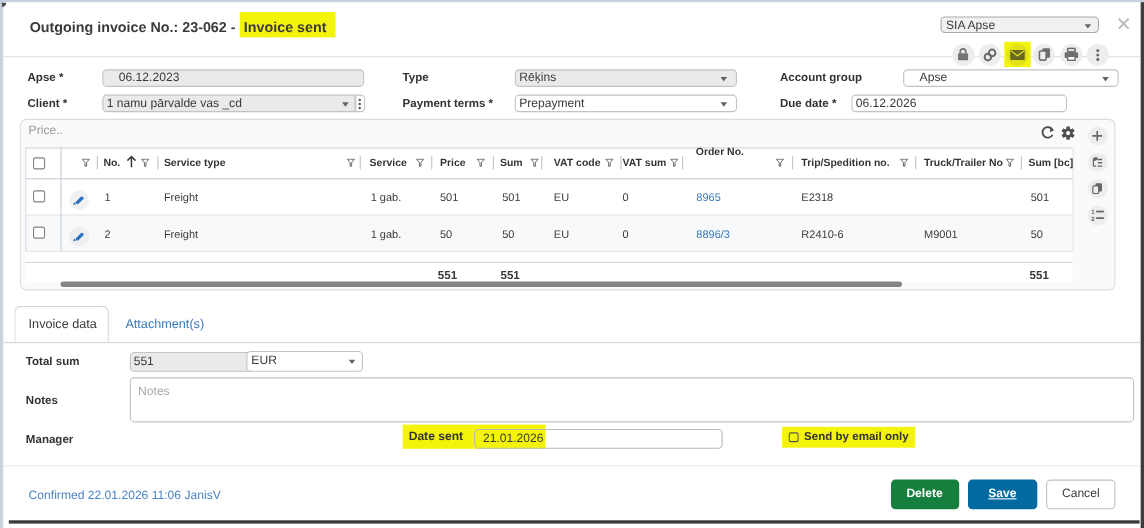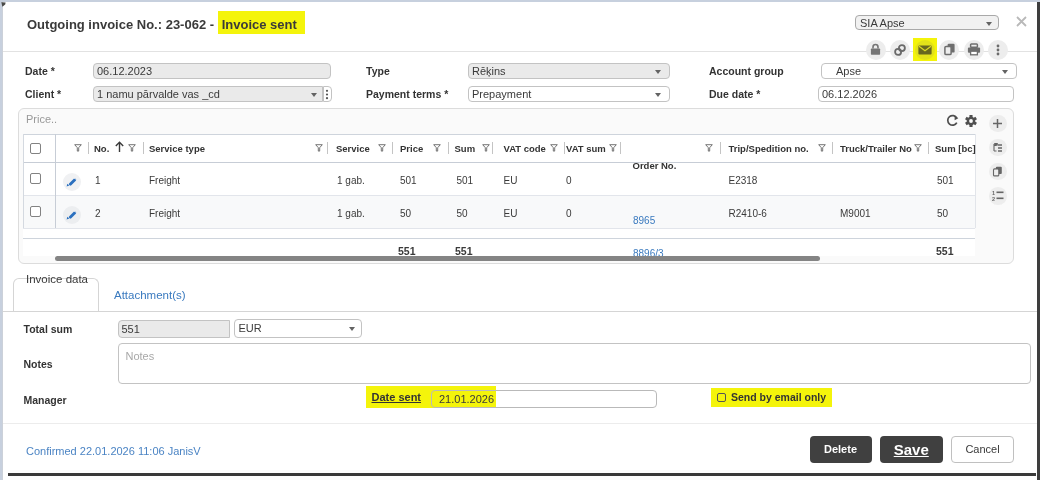--- a/index.html
+++ b/index.html
@@ -12,21 +12,21 @@
   .lbl { font-size:10.5px; font-weight:bold; color:#333; white-space:nowrap; }
   .txt { font-size:11px; color:#3a3a3a; white-space:nowrap; }
   .inp { border:1px solid #c3c3c3; border-radius:4px; background:#fff; font-size:11px; color:#3a3a3a; }
   .inp.gray { background:#eaeaea; }
   .arrow { position:absolute; width:0; height:0; border-left:3.5px solid transparent; border-right:3.5px solid transparent; border-top:4px solid #636363; }
   .cb { position:absolute; border:1.5px solid #828282; border-radius:2px; background:#fff; width:11px; height:11px; }
   .circle { position:absolute; background:#ededed; border-radius:50%; display:flex; align-items:center; justify-content:center; }
   .colsep { position:absolute; width:1px; height:12px; background:#c4c4c4; top:142px; }
   .hd { position:absolute; font-size:9.5px; font-weight:bold; color:#333; white-space:nowrap; }
   .cell { position:absolute; font-size:10px; color:#3a3a3a; white-space:nowrap; }
-  .blue { color:#3a7abf;margin-top:40px; }
+  .blue { color:#3a7abf; }
   .hline { position:absolute; height:1px; }
 </style>
 </head>
 <body>
 <div id="stage">
   <div id="dialog" class="abs"></div>
 
   <div class="abs" style="left:27px; top:16.5px; font-size:13px; font-weight:bold; color:#3a3a3a;">Outgoing invoice No.: 23-062 - <span style="background:#f4f40b; padding:6px 8px 2px 4px;">Invoice sent</span></div>
 
   <div class="abs inp" style="left:855px; top:15px; width:144px; height:15px; background:#f1f1f1; border-color:#a9a9a9;">
@@ -73,23 +73,23 @@
       </svg>
   </div>
   <div class="circle" style="left:988.3px; top:39.5px; width:20px; height:20px;">
     <svg width="4" height="12" viewBox="0 0 4 12">
         <circle cx="2" cy="2" r="1.4" fill="#6b6b6b"></circle>
         <circle cx="2" cy="6" r="1.4" fill="#6b6b6b"></circle>
         <circle cx="2" cy="10" r="1.4" fill="#6b6b6b"></circle>
       </svg>
   </div>
 
-  <div class="abs lbl" style="left:25px; top:65px;">Date *</div>
+  <div class="abs lbl" style="left:25px; top:65px;">Apse *</div>
   <div class="abs inp gray" style="left:93px; top:62.5px; width:238px; height:16px;">
-      <div class="abs txt" style="left:3px; top:1px;">06.12.2023</div>
+      <div class="abs txt" style="left:14px; top:1px;">06.12.2023</div>
     </div>
   <div class="abs lbl" style="left:366px; top:65px;">Type</div>
   <div class="abs inp gray" style="left:468px; top:62.5px; width:202px; height:16px;">
       <div class="abs txt" style="left:3px; top:1px;">Rēķins</div>
       <div class="arrow" style="right:8px; top:6px;"></div>
     </div>
   <div class="abs lbl" style="left:709px; top:65px;">Account group</div>
   <div class="abs inp" style="left:821px; top:62.5px; width:196px; height:16px;">
       <div class="abs txt" style="left:3px; top:1px;margin-left:11px;">Apse</div>
       <div class="arrow" style="right:8px; top:6px;"></div>
@@ -106,21 +106,21 @@
         <circle cx="2" cy="5.5" r="1.1" fill="#555"></circle>
         <circle cx="2" cy="9.2" r="1.1" fill="#555"></circle>
       </svg>
   </div>
   <div class="abs lbl" style="left:366px; top:88px;">Payment terms *</div>
   <div class="abs inp" style="left:468px; top:85.5px; width:202px; height:16px;">
       <div class="abs txt" style="left:3px; top:1px;">Prepayment</div>
       <div class="arrow" style="right:8px; top:6px;"></div>
     </div>
   <div class="abs lbl" style="left:709px; top:88px;">Due date *</div>
-  <div class="abs inp" style="left:818px; top:85.5px; width:196px; height:16px;">
+  <div class="abs inp" style="left:774px; top:85.5px; width:196px; height:16px;">
       <div class="abs txt" style="left:3px; top:1px;">06.12.2026</div>
     </div>
 
   <div class="abs" style="left:18px; top:107.5px; width:996px; height:156px; background:#fafafa; border:1px solid #dcdcdc; border-radius:6px;"></div>
   <div class="abs" style="left:26px; top:113px; font-size:11px; color:#999;">Price..</div>
 
   <svg class="abs" style="left:946px; top:114px;" width="13" height="13" viewBox="0 0 13 13">
       <path d="M10.8,8.6 A4.8,4.8 0 1 1 10.8,4.1" fill="none" stroke="#4f4f4f" stroke-width="1.7"></path>
       <path d="M8.6,1.6 L12.3,4.3 L8.6,6.2 Z" fill="#4f4f4f"></path>
     </svg>
@@ -182,21 +182,21 @@
   <div class="hd" style="left:503.5px; top:142.5px;">VAT code</div>
   <svg class="abs funnel" style="left:550px; top:144px;" width="8" height="8" viewBox="0 0 8 8">
       <path d="M0.7,0.7 h6.6 l-2.6,3 v3.4 h-1.4 v-3.4 Z" fill="none" stroke="#666" stroke-width="0.9"></path>
     </svg>
   <div class="colsep" style="left:563.5px;"></div>
   <div class="hd" style="left:566px; top:142.5px;">VAT sum</div>
   <svg class="abs funnel" style="left:609px; top:144px;" width="8" height="8" viewBox="0 0 8 8">
       <path d="M0.7,0.7 h6.6 l-2.6,3 v3.4 h-1.4 v-3.4 Z" fill="none" stroke="#666" stroke-width="0.9"></path>
     </svg>
   <div class="colsep" style="left:619.5px;"></div>
-  <div class="hd" style="left:632.5px; top:160px;">Order No.</div>
+  <div class="hd" style="left:632.5px; top:133px;">Order No.</div>
   <svg class="abs funnel" style="left:705px; top:144px;" width="8" height="8" viewBox="0 0 8 8">
       <path d="M0.7,0.7 h6.6 l-2.6,3 v3.4 h-1.4 v-3.4 Z" fill="none" stroke="#666" stroke-width="0.9"></path>
     </svg>
   <div class="colsep" style="left:719.5px;"></div>
   <div class="hd" style="left:728.5px; top:142.5px;">Trip/Spedition no.</div>
   <svg class="abs funnel" style="left:818px; top:144px;" width="8" height="8" viewBox="0 0 8 8">
       <path d="M0.7,0.7 h6.6 l-2.6,3 v3.4 h-1.4 v-3.4 Z" fill="none" stroke="#666" stroke-width="0.9"></path>
     </svg>
   <div class="colsep" style="left:832px;"></div>
   <div class="hd" style="left:840px; top:142.5px;">Truck/Trailer No</div>
@@ -277,53 +277,53 @@
     <svg width="12" height="11" viewBox="0 0 12 11">
         <text x="0" y="4.5" font-size="5.5" font-weight="bold" fill="#666" font-family="Liberation Sans">1</text>
         <text x="0" y="10.5" font-size="5.5" font-weight="bold" fill="#666" font-family="Liberation Sans">2</text>
         <rect x="4.5" y="1.5" width="7" height="1.6" fill="#666"></rect>
         <rect x="4.5" y="7.5" width="7" height="1.6" fill="#666"></rect>
       </svg>
   </div>
 
   <div class="hline" style="left:3px; top:310.5px; width:1034px; background:#d5d5d5;"></div>
   <div class="abs" style="left:13px; top:278px; width:86px; height:33px; background:#fff; border:1px solid #d5d5d5; border-bottom:none; border-radius:6px 6px 0 0;"></div>
-  <div class="abs" style="left:26px; top:273px; font-size:11.5px; color:#3a3a3a;">Invoice data</div>
+  <div class="abs" style="left:26px; top:289px; font-size:11.5px; color:#3a3a3a;">Invoice data</div>
   <div class="abs" style="left:114px; top:289px; font-size:11.5px; color:#3a7abf;">Attachment(s)</div>
 
   <div class="abs lbl" style="left:23.5px; top:322.5px;">Total sum</div>
   <div class="abs inp gray" style="left:117.5px; top:319.5px; width:112px; height:18px; border-radius:4px 0 0 4px;">
       <div class="abs txt" style="left:3px; top:2px;">551</div>
     </div>
-  <div class="abs inp" style="left:234px; top:318.5px; width:128px; height:19px;">
+  <div class="abs inp" style="left:224px; top:318.5px; width:106px; height:19px;">
       <div class="abs txt" style="left:3.5px; top:2.5px;">EUR</div>
       <div class="arrow" style="right:6px; top:7.5px;"></div>
     </div>
 
   <div class="abs lbl" style="left:23.5px; top:358px;">Notes</div>
   <div class="abs inp" style="left:117.5px; top:342.5px; width:913px; height:41px;">
       <div class="abs" style="left:7px; top:6px; font-size:11px; color:#a8a8a8;">Notes</div>
     </div>
 
   <div class="abs lbl" style="left:23.5px; top:393.5px;">Manager</div>
 
   <div class="abs" style="left:366px; top:385.5px; width:130px; height:22.5px; background:#f4f40b;"></div>
-  <div class="abs lbl" style="left:371.5px; top:391px; font-size:11px;text-decoration:underline;">Date sent</div>
+  <div class="abs lbl" style="left:371.5px; top:391px; font-size:11px;">Date sent</div>
   <div class="abs" style="left:431px; top:389.5px; width:226px; height:18px; border:1px solid #b9b9b9; border-radius:4px;">
       <div class="abs txt" style="left:7px; top:2px;">21.01.2026</div>
     </div>
 
   <div class="abs" style="left:711px; top:387.5px; width:121px; height:19px; background:#f4f40b;"></div>
   <div class="abs" style="left:716.5px; top:392.5px; width:9.5px; height:9.5px; border:1px solid #555; border-radius:2px;"></div>
   <div class="abs lbl" style="left:731px; top:391px; font-size:10.5px;">Send by email only</div>
 
   <div class="hline" style="left:3px; top:423px; width:1034px; background:#ececec;"></div>
   <div class="abs" style="left:26px; top:444.5px; font-size:11px; color:#4b84c4;">Confirmed 22.01.2026 11:06 JanisV</div>
-  <div class="abs" style="left:809.5px; top:435.5px; width:62px; height:27px; background:#404040; border-radius:4px; display:flex; align-items:center; justify-content:center; font-size:11px; font-weight:bold; color:#fff;">Delete</div>
-  <div class="abs" style="left:880px; top:435.5px; width:62.5px; height:27px; background:#404040; border-radius:4px; display:flex; align-items:center; justify-content:center; font-size:15px; font-weight:bold; color:#fff;text-decoration:underline;">Save</div>
+  <div class="abs" style="left:809.5px; top:435.5px; width:62px; height:27px; background:#15803d; border-radius:4px; display:flex; align-items:center; justify-content:center; font-size:11px; font-weight:bold; color:#fff;">Delete</div>
+  <div class="abs" style="left:880px; top:435.5px; width:62.5px; height:27px; background:#0369a1; border-radius:4px; display:flex; align-items:center; justify-content:center; font-size:11px; font-weight:bold; color:#fff;text-decoration:underline;">Save</div>
   <div class="abs" style="left:951px; top:435.5px; width:63px; height:27px; background:#fff; border:1px solid #c0c0c0; border-radius:4px; display:flex; align-items:center; justify-content:center; font-size:11px; color:#3a3a3a;">Cancel</div>
 
   <svg class="abs" style="left:0.5px; top:1.5px;" width="6" height="6" viewBox="0 0 6 6">
       <path d="M0.3,0.3 L4.6,0.5 L4.2,2.6 L1.4,4.8 Z" fill="#4a4a48"></path>
     </svg>
   <div id="rightedge" class="abs"></div>
   <div id="bottombar" class="abs"></div>
 </div>
 
 </body></html>

